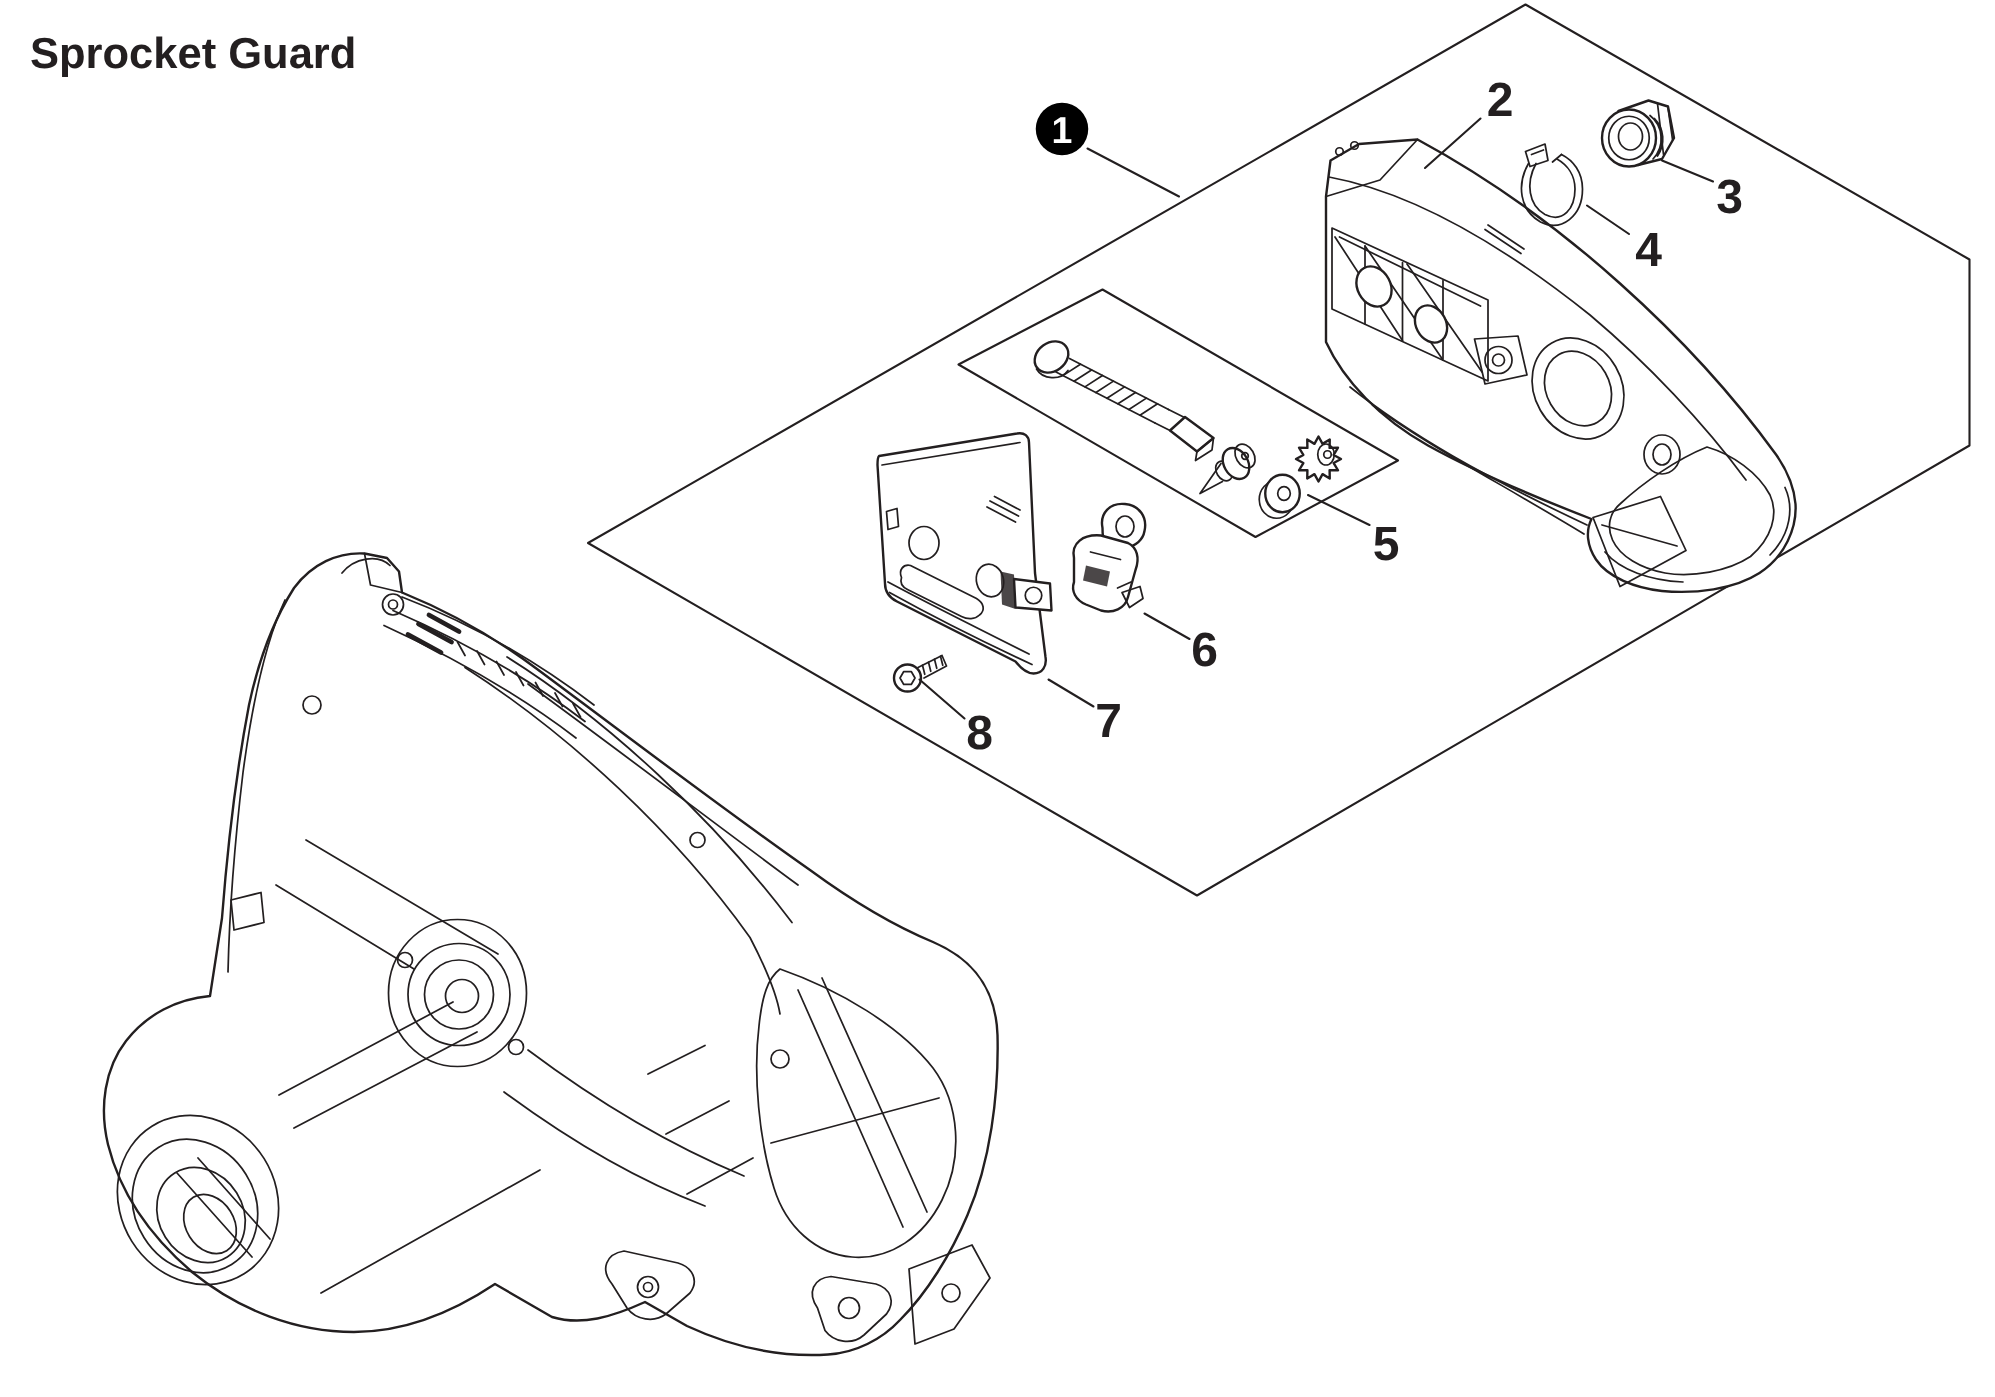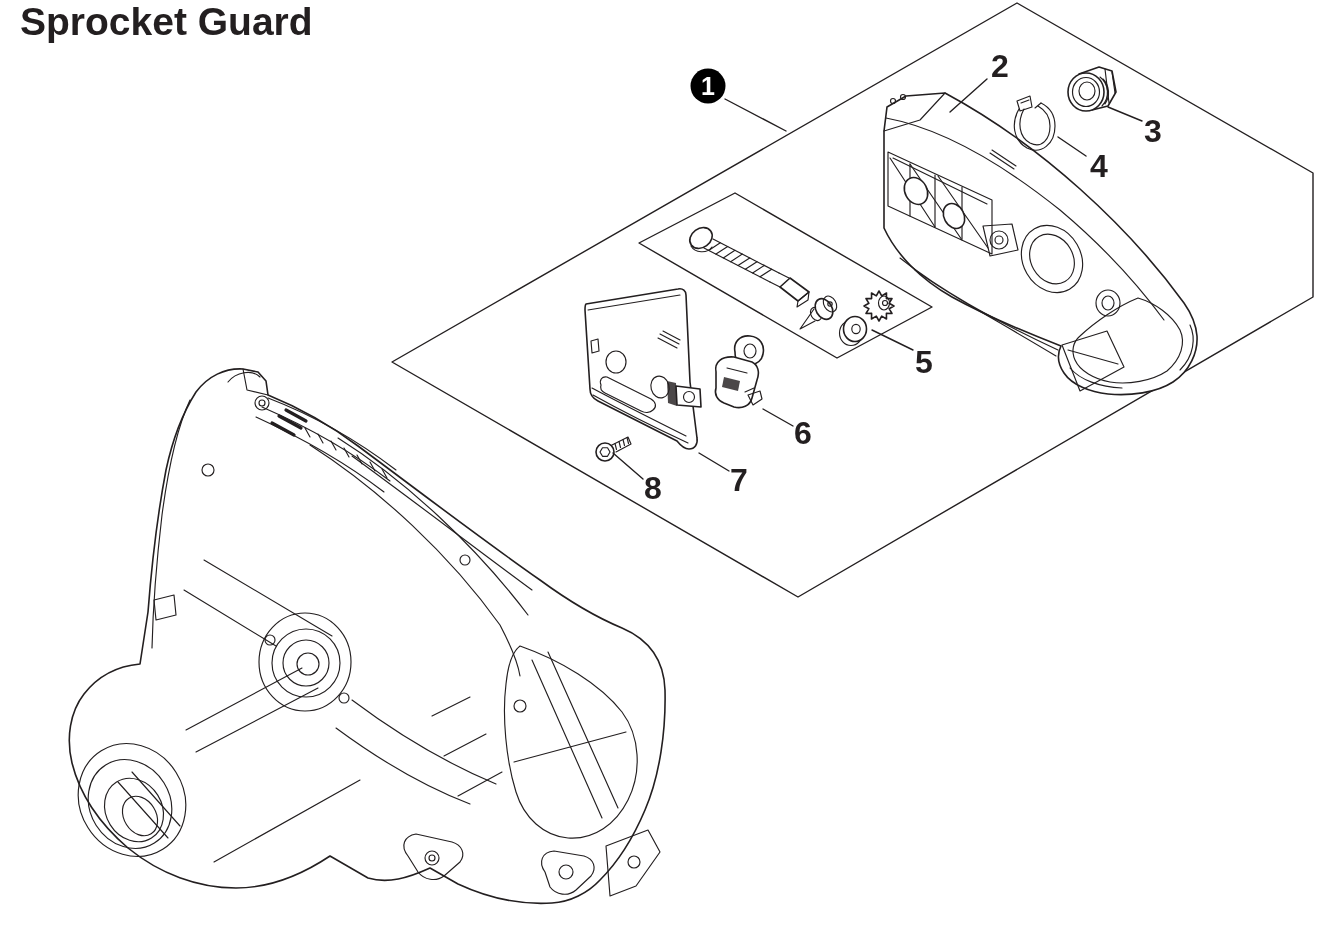--- a/index.html
+++ b/index.html
@@ -1,19 +1,19 @@
 <!DOCTYPE html>
 <html style="--line: #231f20;"><head>
 <meta charset="utf-8">
 <style>
   :root { --line:#231f20; }
   html,body{margin:0;padding:0;}
   body{width:1330px;height:931px;overflow:hidden;font-family:"Liberation Sans",sans-serif;}
   .page{position:relative;width:1330px;height:931px;background:#fff;}
-  .page-title{position:absolute;left:20px;top:0;margin:0;font-size:39px;font-weight:bold;color:var(--line);letter-spacing:0;}
+  .page-title{position:absolute;left:20px;top:20px;margin:0;font-size:29px;font-weight:bold;color:var(--line);letter-spacing:0;}
   svg text{font-family:"Liberation Sans",sans-serif;}
   .ln{fill:none;stroke:var(--line);stroke-width:1.15;stroke-linecap:round;stroke-linejoin:round;}
   .lw{fill:#ffffff;stroke:var(--line);stroke-width:1.6;stroke-linejoin:round;}
   .lt{fill:none;stroke:var(--line);stroke-width:1.4;stroke-linecap:round;stroke-linejoin:round;}
   .thick{stroke-width:3.2;}
   .dark{fill:var(--line);stroke:none;opacity:.82;}
   .num{font-size:32px;font-weight:bold;fill:var(--line);text-anchor:middle;}
   .badge-num{font-size:25px;font-weight:bold;text-anchor:middle;}
 </style>
 </head>

